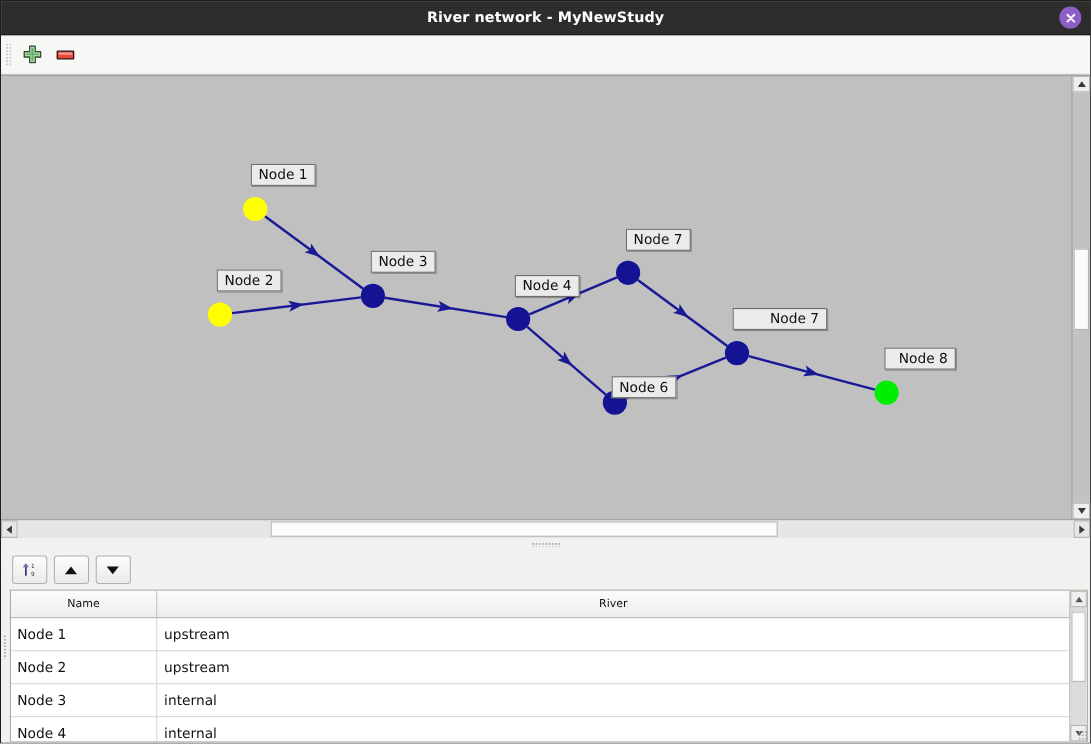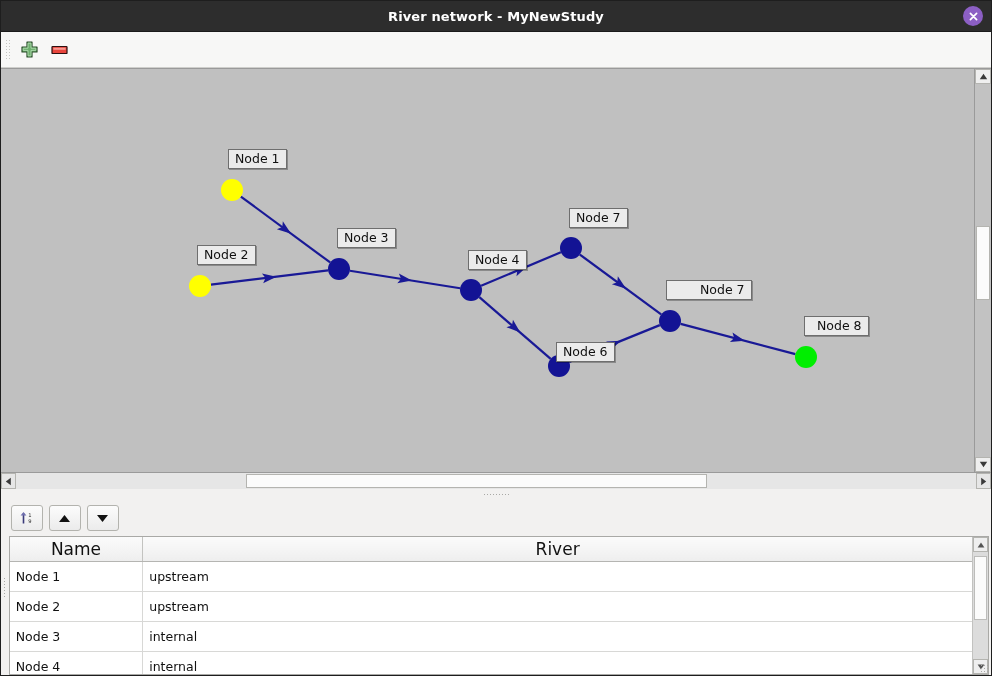--- a/index.html
+++ b/index.html
@@ -205,21 +205,21 @@
     border-collapse: collapse;
     table-layout: fixed;
     font-size: 12.5px;
     color: #111;
   }
   table.grid th {
     background: linear-gradient(#fbfbfb,#eeeeee);
     border-right: 1px solid #c3c3c0;
     border-bottom: 1px solid #b5b5b2;
     font-weight: normal;
-    font-size: 17px;
+    font-size: 10px;
     height: 22px;
     text-align: center;
     color: #111;
   }
   table.grid th:last-child { border-right: none; }
   table.grid td {
     border-right: 1px solid #d8d8d6;
     border-bottom: 1px solid #d8d8d6;
     height: 29px;
     padding: 0 6px;

